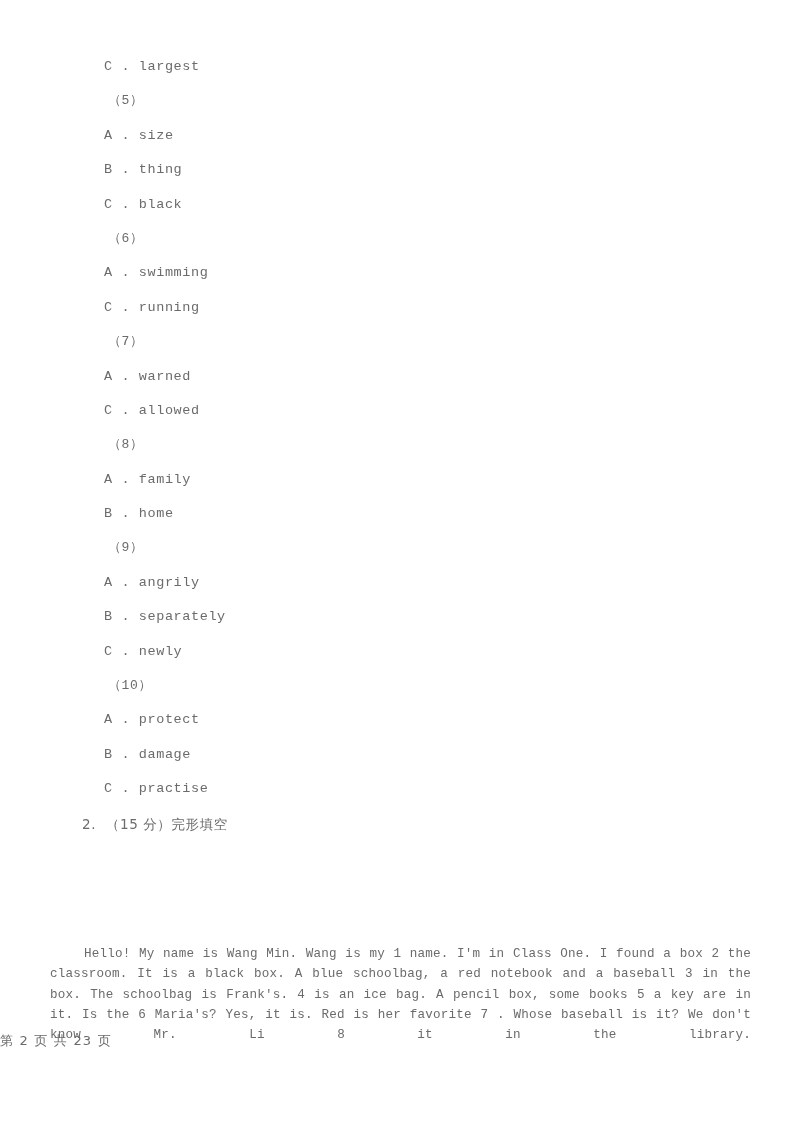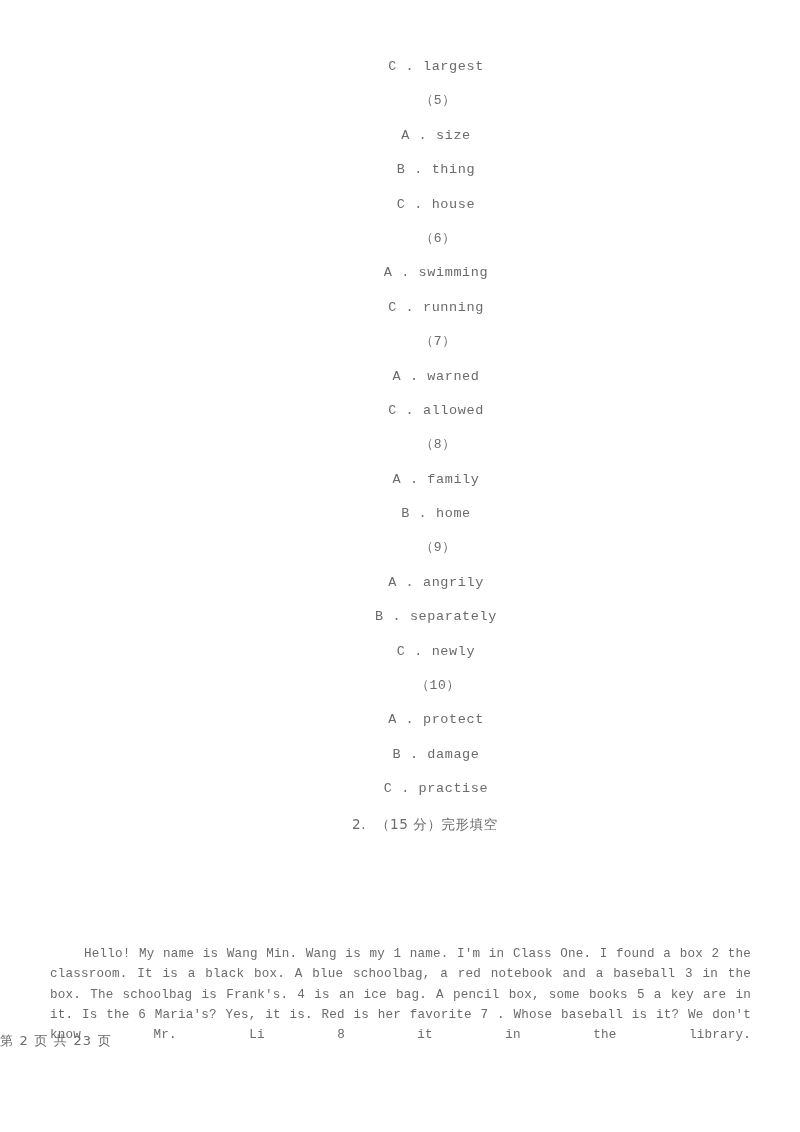--- a/index.html
+++ b/index.html
@@ -18,26 +18,25 @@
 
   .page {
     position: absolute;
     inset: 0;
     background: #ffffff;
   }
 
   
   .qlist {
     position: absolute;
-    left: 0;
+    left: 16px;
     top: 0;
     width: 784px;
     padding-top: 50px;
     box-sizing: border-box;
-    text-align: center;
   }
 
   .line {
     height: 34.4px;
     line-height: 34.4px;
     font-size: 13.5px;
     letter-spacing: 0.6px;
     white-space: pre;
     color: #6b6b6b;
   }
@@ -101,21 +100,21 @@
 </head>
 <body>
 
 <div class="page">
 
   <div class="qlist">
     <div class="line option">C . largest</div>
     <div class="line qnum">（5）</div>
     <div class="line option">A . size</div>
     <div class="line option">B . thing</div>
-    <div class="line option">C . house</div>
+    <div class="line option">C . black</div>
     <div class="line qnum">（6）</div>
     <div class="line option">A . swimming</div>
     <div class="line option">C . running</div>
     <div class="line qnum">（7）</div>
     <div class="line option">A . warned</div>
     <div class="line option">C . allowed</div>
     <div class="line qnum">（8）</div>
     <div class="line option">A . family</div>
     <div class="line option">B . home</div>
     <div class="line qnum">（9）</div>

